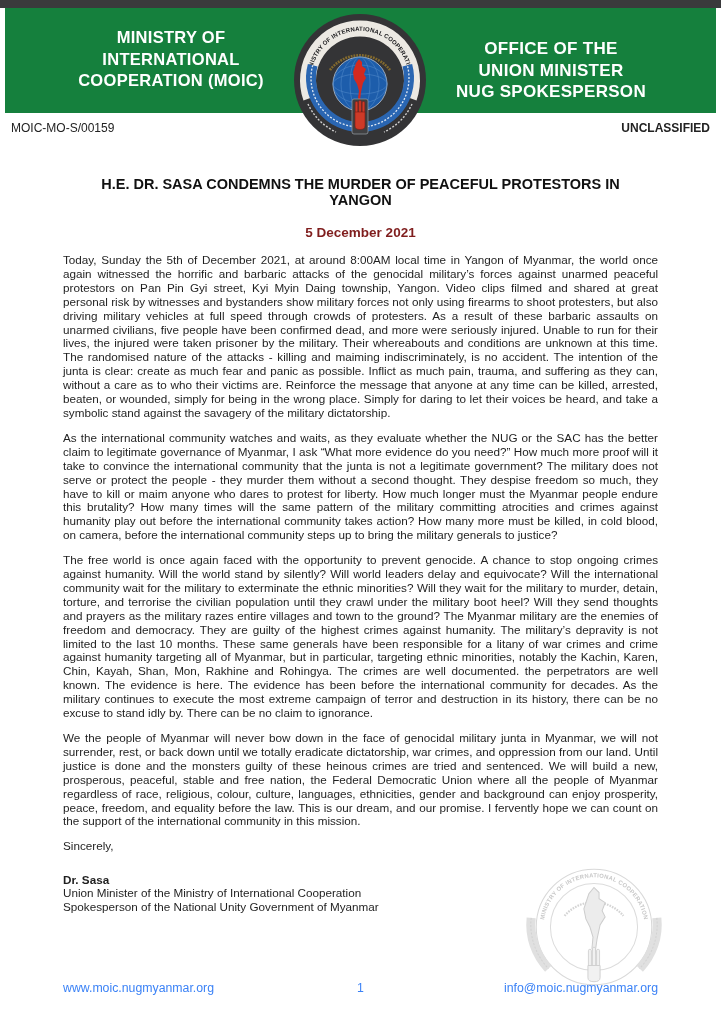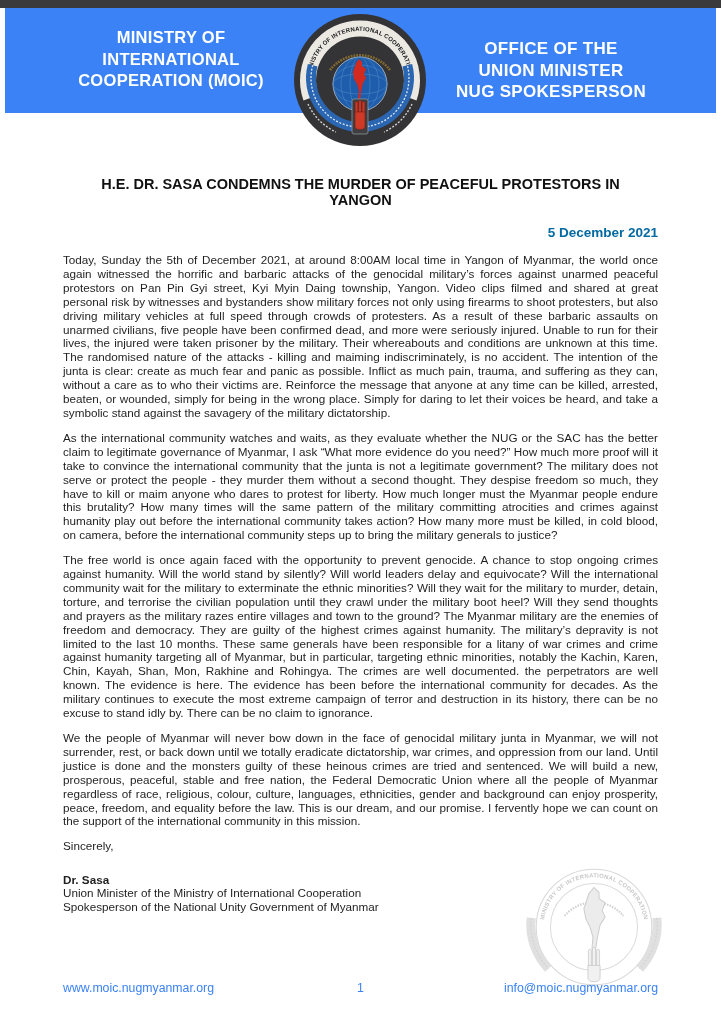--- a/index.html
+++ b/index.html
@@ -1,31 +1,31 @@
 <!DOCTYPE html>
 <html><head>
 <meta charset="utf-8">
 <style>
   html,body{margin:0;padding:0;background:#e8e8e8;}
   .page{position:relative;width:721px;height:1024px;background:#ffffff;overflow:hidden;
         font-family:"Liberation Sans", sans-serif;color:#1e1e1e;}
   .top-strip{position:absolute;left:0;top:0;width:721px;height:8px;background:#3a3a3c;}
-  .band{position:absolute;left:5px;top:8px;width:711px;height:105px;background:#3b82f6;}
+  .band{position:absolute;left:5px;top:8px;width:711px;height:105px;background:#15803d;}
   .band-title{position:absolute;color:#ffffff;font-weight:bold;text-align:center;
               letter-spacing:.3px;line-height:21.5px;}
   .band-title.left{left:35px;top:19px;width:262px;font-size:16.5px;}
   .band-title.right{right:45px;top:19px;width:240px;font-size:17px;margin-top:11px;}
   .seal-svg{position:absolute;left:285px;top:-8px;width:140px;height:152px;z-index:3;}
   .meta-row{position:absolute;left:0;top:121px;width:721px;display:flex;
             justify-content:space-between;padding:0 11px;box-sizing:border-box;
             font-size:12px;color:#222;}
   .meta-row .classification{font-weight:bold;}
   .letter{position:absolute;left:0;top:139px;width:721px;padding:0 63px;box-sizing:border-box;}
   .doc-title{font-size:14.5px;font-weight:bold;text-align:center;margin:37px 6px 0;color:#111;}
-  .doc-date{font-size:13.5px;font-weight:bold;text-align:right;margin:17px 0 13px;color:#0369a1;}
+  .doc-date{font-size:13.5px;font-weight:bold;text-align:center;margin:17px 0 13px;color:#7f1d1d;}
   .letter p{font-size:11.7px;line-height:13.9px;text-align:justify;margin:0 0 11px;color:#1f1f1f;}
   .letter p.closing{margin:9px 0 4px;text-align:left;}
   .sig{margin-top:20px;font-size:11.7px;line-height:13.2px;color:#1f1f1f;}
   .sig-name{font-weight:bold;}
   .watermark-svg{position:absolute;left:518px;top:851px;width:152px;height:152px;z-index:1;}
   .footer{position:absolute;left:0;top:981px;width:721px;height:18px;font-size:12.3px;color:#3b82f6;z-index:2;}
   .footer .site{position:absolute;left:63px;}
   .footer .pagenum{position:absolute;left:0;width:721px;text-align:center;}
   .footer .email{position:absolute;right:63px;}
 </style>
@@ -71,20 +71,24 @@
       <rect x="62" y="99" width="16" height="35" rx="2" fill="#3f3f41" stroke="#9aa0a6" stroke-width="0.7"></rect>
       <g>
         <rect x="65.2" y="101.5" width="2.6" height="12" rx="1.2" fill="#cf3a27" stroke="#801812" stroke-width="0.5"></rect>
         <rect x="68.7" y="100.5" width="2.6" height="13" rx="1.2" fill="#cf3a27" stroke="#801812" stroke-width="0.5"></rect>
         <rect x="72.2" y="101.5" width="2.6" height="12" rx="1.2" fill="#cf3a27" stroke="#801812" stroke-width="0.5"></rect>
         <path d="M 65,112 h 10 v 14 q 0,3.5 -5,3.5 q -5,0 -5,-3.5 z" fill="#cf3a27" stroke="#801812" stroke-width="0.6"></path>
       </g>
     </svg>
   </div>
 
+  <div class="meta-row">
+    <span>MOIC-MO-S/00159</span>
+    <span class="classification">UNCLASSIFIED</span>
+  </div>
 
   <main class="letter">
     <h1 class="doc-title">H.E. DR. SASA CONDEMNS THE MURDER OF PEACEFUL PROTESTORS IN YANGON</h1>
     <div class="doc-date">5 December 2021</div>
     <p>Today, Sunday the 5th of December 2021, at around 8:00AM local time in Yangon of Myanmar, the world once again witnessed the horrific and barbaric attacks of the genocidal military’s forces against unarmed peaceful protestors on Pan Pin Gyi street, Kyi Myin Daing township, Yangon. Video clips filmed and shared at great personal risk by witnesses and bystanders show military forces not only using firearms to shoot protesters, but also driving military vehicles at full speed through crowds of protesters. As a result of these barbaric assaults on unarmed civilians, five people have been confirmed dead, and more were seriously injured. Unable to run for their lives, the injured were taken prisoner by the military. Their whereabouts and conditions are unknown at this time. The randomised nature of the attacks - killing and maiming indiscriminately, is no accident. The intention of the junta is clear: create as much fear and panic as possible. Inflict as much pain, trauma, and suffering as they can, without a care as to who their victims are. Reinforce the message that anyone at any time can be killed, arrested, beaten, or wounded, simply for being in the wrong place. Simply for daring to let their voices be heard, and take a symbolic stand against the savagery of the military dictatorship.</p>
     <p>As the international community watches and waits, as they evaluate whether the NUG or the SAC has the better claim to legitimate governance of Myanmar, I ask “What more evidence do you need?” How much more proof will it take to convince the international community that the junta is not a legitimate government? The military does not serve or protect the people - they murder them without a second thought. They despise freedom so much, they have to kill or maim anyone who dares to protest for liberty. How much longer must the Myanmar people endure this brutality? How many times will the same pattern of the military committing atrocities and crimes against humanity play out before the international community takes action? How many more must be killed, in cold blood, on camera, before the international community steps up to bring the military generals to justice?</p>
     <p>The free world is once again faced with the opportunity to prevent genocide. A chance to stop ongoing crimes against humanity. Will the world stand by silently? Will world leaders delay and equivocate? Will the international community wait for the military to exterminate the ethnic minorities? Will they wait for the military to murder, detain, torture, and terrorise the civilian population until they crawl under the military boot heel? Will they send thoughts and prayers as the military razes entire villages and town to the ground? The Myanmar military are the enemies of freedom and democracy. They are guilty of the highest crimes against humanity. The military’s depravity is not limited to the last 10 months. These same generals have been responsible for a litany of war crimes and crime against humanity targeting all of Myanmar, but in particular, targeting ethnic minorities, notably the Kachin, Karen, Chin, Kayah, Shan, Mon, Rakhine and Rohingya. The crimes are well documented. the perpetrators are well known. The evidence is here. The evidence has been before the international community for decades. As the military continues to execute the most extreme campaign of terror and destruction in its history, there can be no excuse to stand idly by. There can be no claim to ignorance.</p>
     <p>We the people of Myanmar will never bow down in the face of genocidal military junta in Myanmar, we will not surrender, rest, or back down until we totally eradicate dictatorship, war crimes, and oppression from our land. Until justice is done and the monsters guilty of these heinous crimes are tried and sentenced. We will build a new, prosperous, peaceful, stable and free nation, the Federal Democratic Union where all the people of Myanmar regardless of race, religious, colour, culture, languages, ethnicities, gender and background can enjoy prosperity, peace, freedom, and equality before the law. This is our dream, and our promise. I fervently hope we can count on the support of the international community in this mission.</p>
     <p class="closing">Sincerely,</p>
     <div class="sig">

